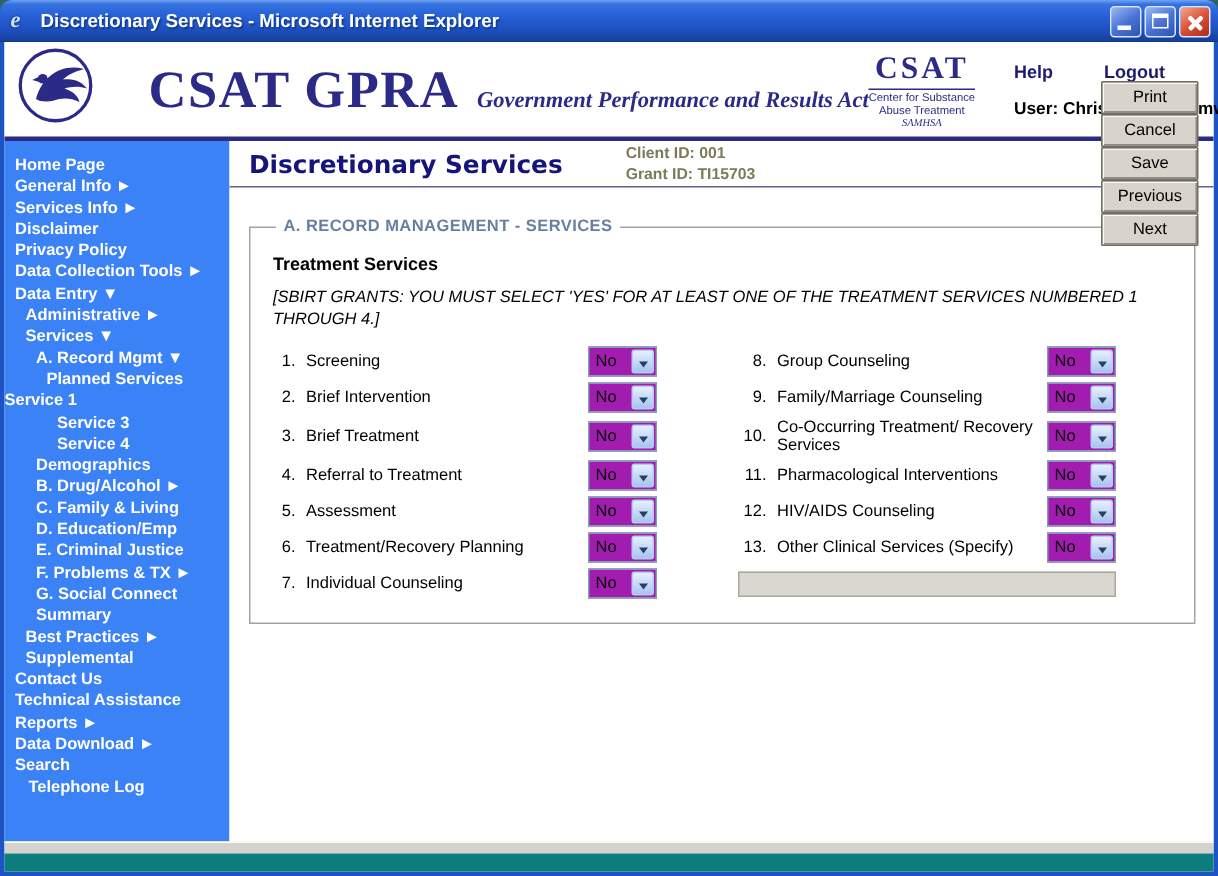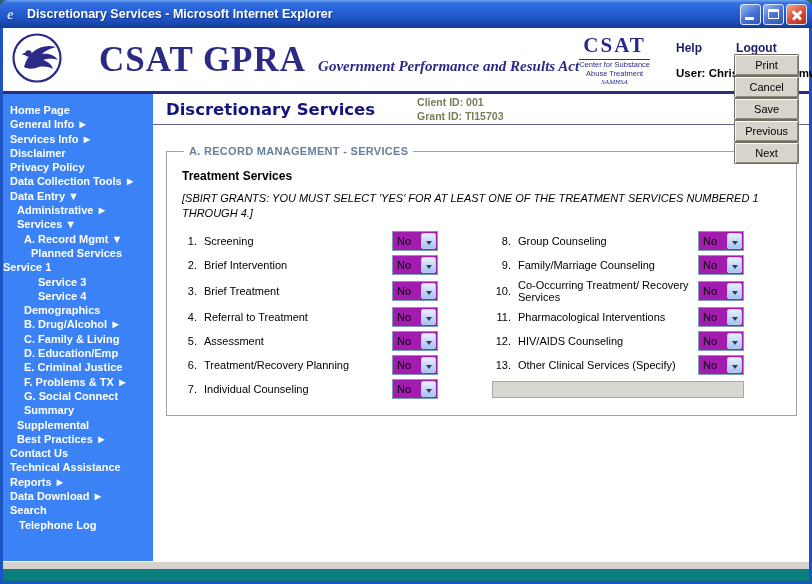--- a/index.html
+++ b/index.html
@@ -164,22 +164,22 @@
           <div class="nav-item" style="padding-left: 35px;">Service 3</div>
           <div class="nav-item" style="padding-left: 35px;">Service 4</div>
           <div class="nav-item" style="padding-left: 21px;">Demographics</div>
           <div class="nav-item" style="padding-left: 21px;">B. Drug/Alcohol ►</div>
           <div class="nav-item" style="padding-left: 21px;">C. Family &amp; Living</div>
           <div class="nav-item" style="padding-left: 21px;">D. Education/Emp</div>
           <div class="nav-item" style="padding-left: 21px;">E. Criminal Justice</div>
           <div class="nav-item" style="padding-left: 21px;">F. Problems &amp; TX ►</div>
           <div class="nav-item" style="padding-left: 21px;">G. Social Connect</div>
           <div class="nav-item" style="padding-left: 21px;">Summary</div>
+          <div class="nav-item" style="padding-left: 14px;">Best Practices ►</div>
           <div class="nav-item" style="padding-left: 14px;">Supplemental</div>
-          <div class="nav-item" style="padding-left: 14px;">Best Practices ►</div>
           <div class="nav-item" style="padding-left: 7px;">Contact Us</div>
           <div class="nav-item" style="padding-left: 7px;">Technical Assistance</div>
           <div class="nav-item" style="padding-left: 7px;">Reports ►</div>
           <div class="nav-item" style="padding-left: 7px;">Data Download ►</div>
           <div class="nav-item" style="padding-left: 7px;">Search</div>
           <div class="nav-item" style="padding-left: 16px;">Telephone Log</div>
         </div>
       <div class="main">
         <div class="page-header">
           <span class="page-title">Discretionary Services</span>

